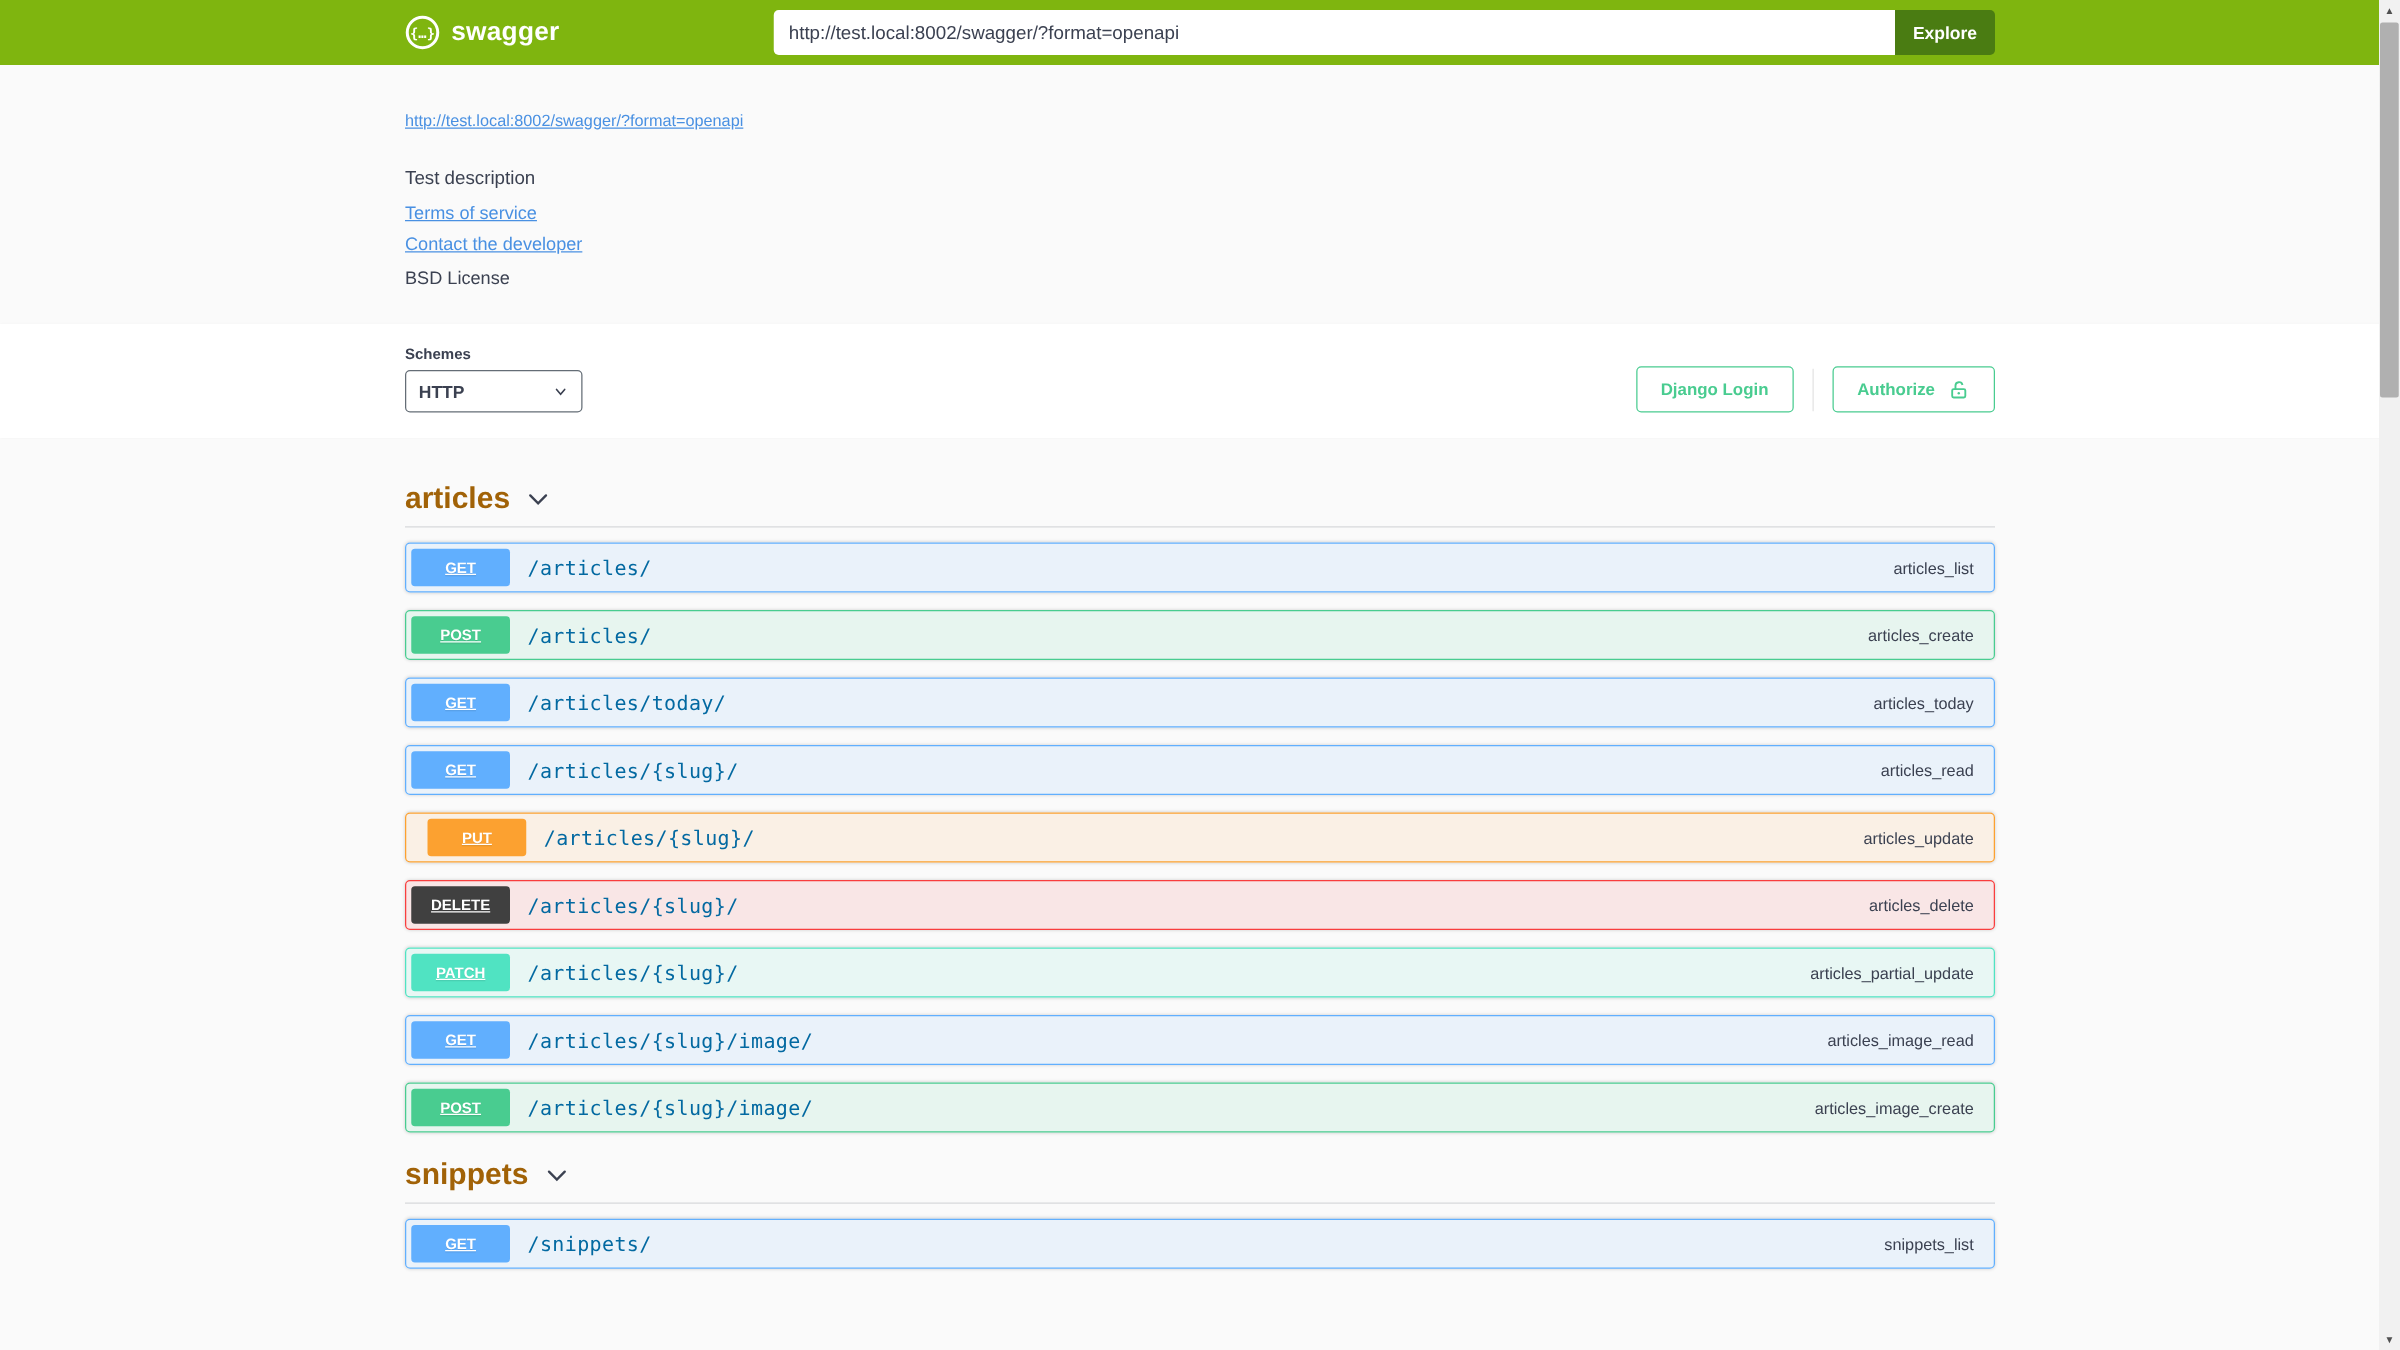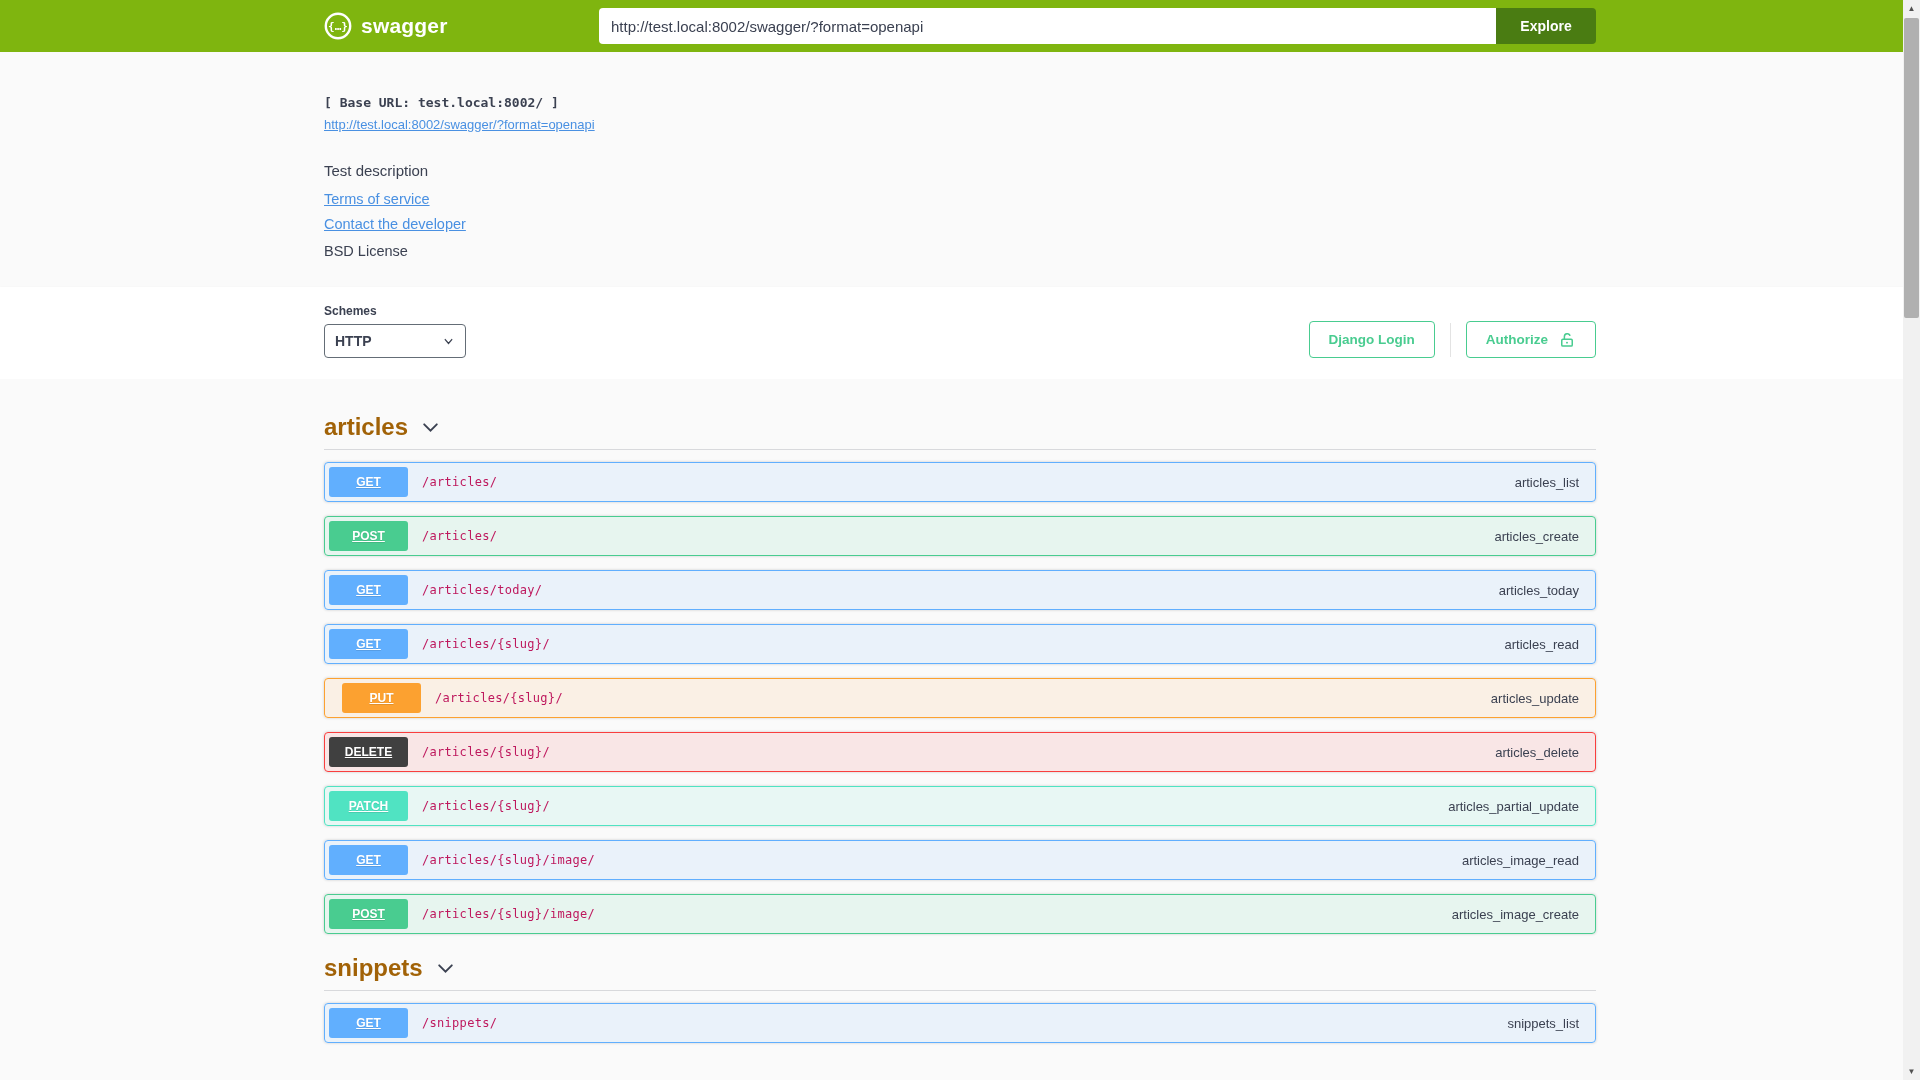--- a/index.html
+++ b/index.html
@@ -18,21 +18,21 @@
   .brand { display:flex; align-items:center; gap:9px; text-decoration:none; cursor:pointer; }
   .brand-name { color:#fff; font-size:21px; font-weight:700; letter-spacing:.2px; }
   .download-url-wrapper { margin-left:auto; display:flex; align-items:center; }
   .download-url-input {
     width:897px; height:36px; border:none; outline:none;
     border-radius:4px 0 0 4px; padding:0 12px;
     font-size:15px; color:#3b4151; background:#fff;
     font-family:"Liberation Sans", sans-serif;
   }
   .explore-btn {
-    height:36px; width:100px; border:none; cursor:pointer;
+    height:36px; width:80px; border:none; cursor:pointer;
     border-radius:0 4px 4px 0; background:#4a7c12; color:#fff;
     font-size:14px; font-weight:700; font-family:"Liberation Sans", sans-serif;
   }
 
   
   .info-section { background:#fafafa; padding:36px 0 28px; }
   .api-title { font-size:36px; font-weight:700; color:#3b4151; }
   .version-badge {
     display:inline-block; background:#7d8492; color:#fff;
     font-size:11px; font-weight:700; border-radius:57px;
@@ -91,21 +91,21 @@
   }
   .opblock-method {
     min-width:79px; text-align:center; padding:8px 0;
     font-size:12px; font-weight:700; color:#fff; border-radius:3px;
     text-shadow:0 1px 0 rgba(0,0,0,.1);
     text-decoration:underline;
   }
   .opblock-path {
     margin-left:14px;
     font-family:"DejaVu Sans Mono","Liberation Mono",monospace;
-    font-size:12px; color:#be185d; letter-spacing:.3px;
+    font-size:16px; color:#0369a1; letter-spacing:.3px;
   }
   .opblock-opid { margin-left:auto; padding-right:12px; font-size:13px; color:#3b4151; }
 
   .opblock.get    { border-color:#61affe; background:rgba(97,175,254,.10); }
   .opblock.get    .opblock-method { background:#61affe; }
   .opblock.post   { border-color:#49cc90; background:rgba(73,204,144,.10); }
   .opblock.post   .opblock-method { background:#49cc90; }
   .opblock.put    { border-color:#fca130; background:rgba(252,161,48,.10);padding-left:17px; }
   .opblock.put    .opblock-method { background:#fca130; }
   .opblock.delete { border-color:#f93e3e; background:rgba(249,62,62,.10); }
@@ -144,21 +144,20 @@
     </a>
     <form class="download-url-wrapper">
       <input type="text" class="download-url-input" value="http://test.local:8002/swagger/?format=openapi" style="">
       <button type="button" class="explore-btn">Explore</button>
     </form>
   </div>
 </header>
 
 <section class="info-section">
   <div class="wrapper">
-    <p class="base-url">[ Base URL: test.local:8002/ ]</p>
     <a class="spec-link">http://test.local:8002/swagger/?format=openapi</a>
     <p class="description">Test description</p>
     <a class="info-link">Terms of service</a>
     <a class="info-link">Contact the developer</a>
     <p class="license">BSD License</p>
   </div>
 </section>
 
 <section class="scheme-container">
   <div class="wrapper scheme-wrapper">

